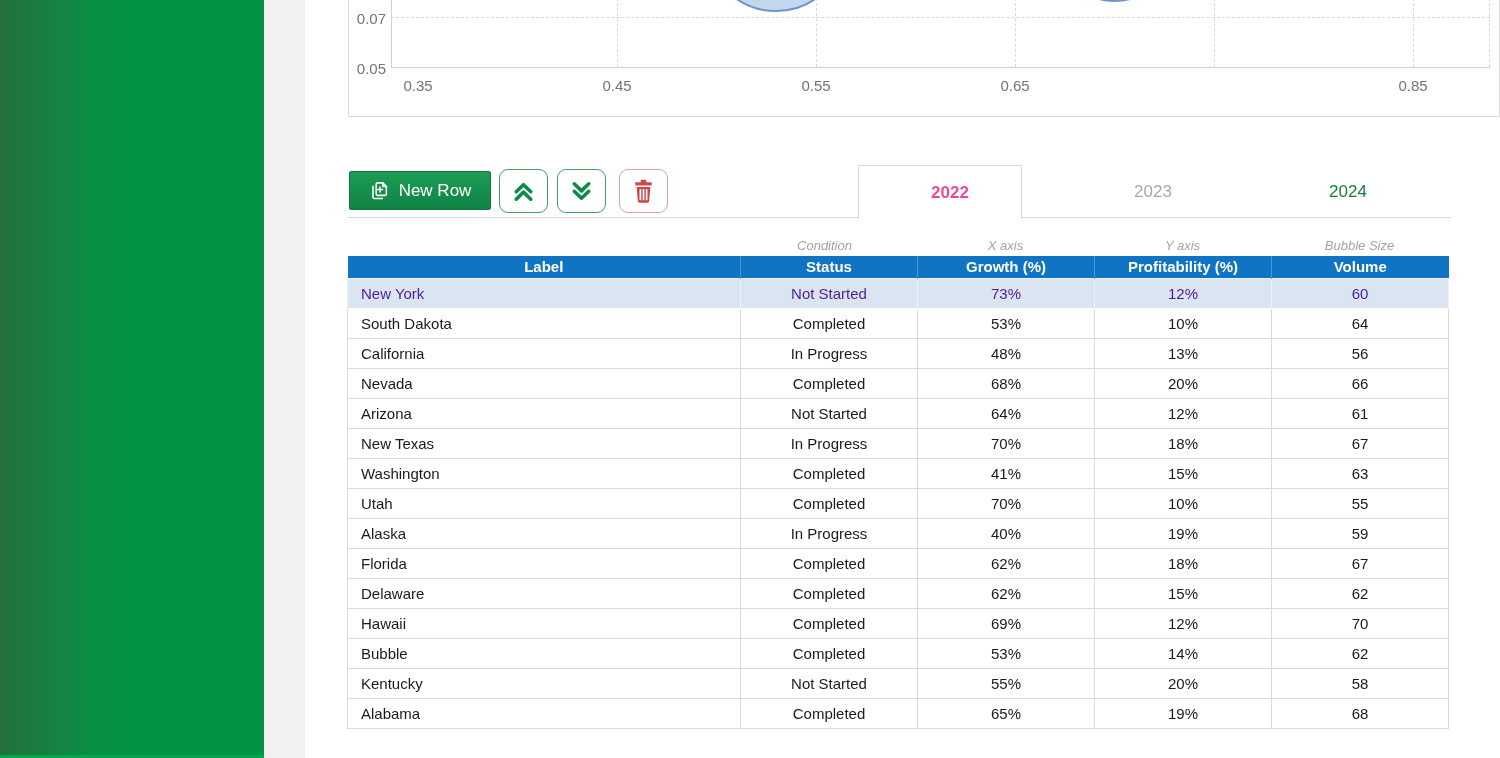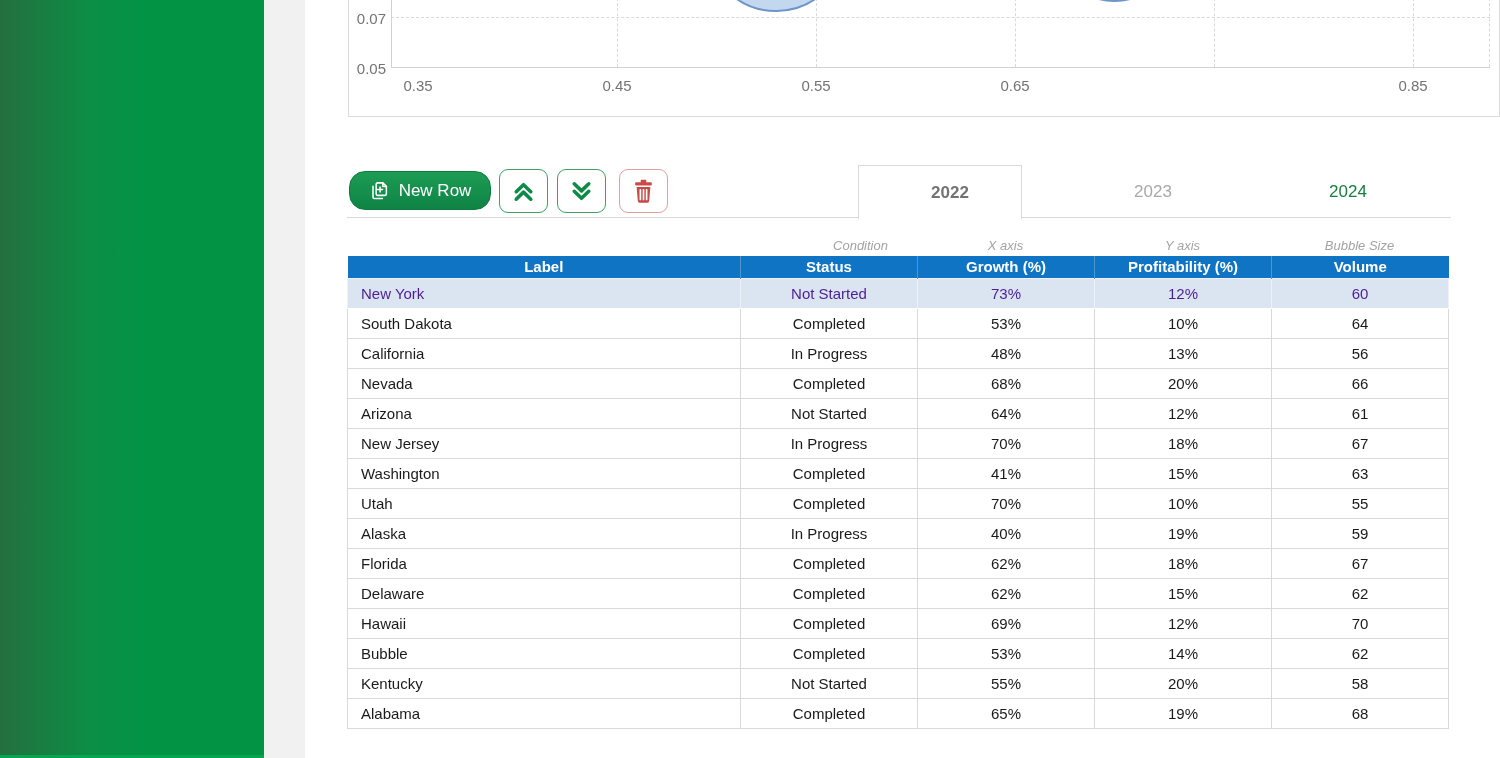--- a/index.html
+++ b/index.html
@@ -19,42 +19,42 @@
   .axis-x { position: absolute; left: 42px; top: 69px; width: 1099px; height: 1px; background: #d2d2d2; }
   .hgrid { position: absolute; left: 42px; top: 19px; width: 1099px; height: 0; border-top: 1px dashed #d9d9d9; }
   .vgrid { position: absolute; top: 0; height: 69px; width: 0; border-left: 1px dashed #d9d9d9; }
   .vgrid-edge { position: absolute; left: 1140px; top: 0; height: 69px; width: 0; border-left: 1px dashed #d9d9d9; }
   .ytick { position: absolute; left: 0; width: 37px; text-align: right; color: #747474; font-size: 15px; }
   .xtick { position: absolute; top: 79px; width: 60px; text-align: center; color: #747474; font-size: 15px; }
   .bubble { position: absolute; border-radius: 50%; background: #c3d7ef; border: 2px solid #6d95c9; cursor: pointer; }
 
   
   .btn-new-row { position: absolute; left: 349px; top: 171px; width: 142px; height: 39px;
-                 border-radius: 16px; border: 1px solid #0d7c41; color: #fff; font-size: 17px;
+                 border-radius: 2px; border: 1px solid #0d7c41; color: #fff; font-size: 17px;
                  background: linear-gradient(180deg, #1d9c54 0%, #0f8345 100%);
                  display: flex; align-items: center; justify-content: center; gap: 9px; cursor: pointer; }
   .btn-icon { position: absolute; top: 169px; width: 49px; height: 44px; background: #fff;
               border-radius: 9px; display: flex; align-items: center; justify-content: center; cursor: pointer; }
   .btn-up    { left: 499px; border: 1px solid #3ba364; }
   .btn-down  { left: 557px; border: 1px solid #3ba364; }
   .btn-trash { left: 619px; border: 1px solid #e2a09f; }
 
   
   .tab-baseline { position: absolute; left: 347px; top: 217px; width: 1104px; height: 1px; background: #d9d9d9; }
   .tab { position: absolute; top: 165px; height: 53px; display: flex; align-items: center; justify-content: center;
          font-size: 17px; cursor: pointer; }
   .tab-active { left: 858px; width: 164px; height: 54px; background: #fff; border: 1px solid #d9d9d9;
-                border-bottom: none; font-weight: bold; color: #737373; z-index: 2; padding-left: 20px; }
+                border-bottom: none; font-weight: bold; color: #ec4899; z-index: 2; padding-left: 20px; }
   .tab-i1 { left: 1058px; width: 190px; color: #a8a8a8; }
   .tab-i2 { left: 1253px; width: 190px; color: #15803d; }
 
   
   .annot { position: absolute; top: 238px; width: 177px; text-align: center; font-size: 13px;
            font-style: italic; color: #a3a3a3; }
-  .annot-0 { left: 772px; } .annot-1 { left: 917px; } .annot-2 { left: 1094px; } .annot-3 { left: 1271px; }
+  .annot-0 { left: 736px; } .annot-1 { left: 917px; } .annot-2 { left: 1094px; } .annot-3 { left: 1271px; }
 
   
   .grid-wrap { position: absolute; left: 347px; top: 256px; }
   table.grid { border-collapse: collapse; table-layout: fixed; width: 1101px; font-size: 15px; }
   table.grid col.c-label { width: 393px; }
   table.grid col.c-other { width: 177px; }
   table.grid th { background: #1074c5; color: #fff; font-weight: bold; height: 22px;
                   border-right: 1px solid #4e97d2; text-align: center; cursor: default; }
   table.grid th:last-child { border-right: none; }
   table.grid td { height: 30px; border: 1px solid #d9d9d9; color: #1a1a1a; text-align: center;
@@ -207,21 +207,21 @@
             <td>66</td>
           </tr>
           <tr>
             <td class="cell-label">Arizona</td>
             <td>Not Started</td>
             <td>64%</td>
             <td>12%</td>
             <td>61</td>
           </tr>
           <tr>
-            <td class="cell-label">New Jersey</td>
+            <td class="cell-label">New Texas</td>
             <td>In Progress</td>
             <td>70%</td>
             <td>18%</td>
             <td>67</td>
           </tr>
           <tr>
             <td class="cell-label">Washington</td>
             <td>Completed</td>
             <td>41%</td>
             <td>15%</td>

